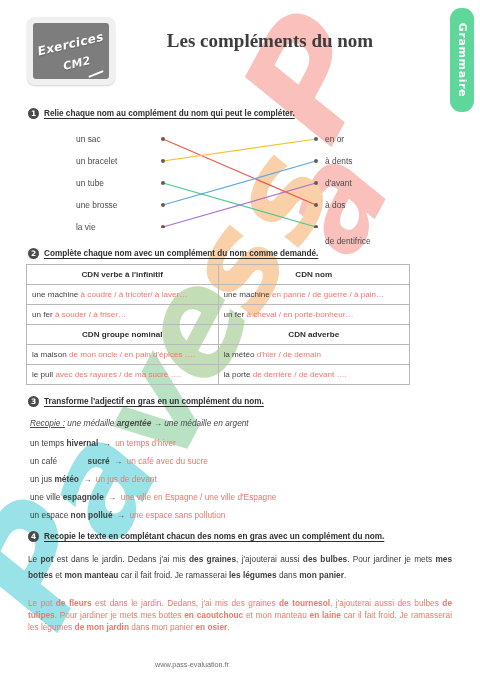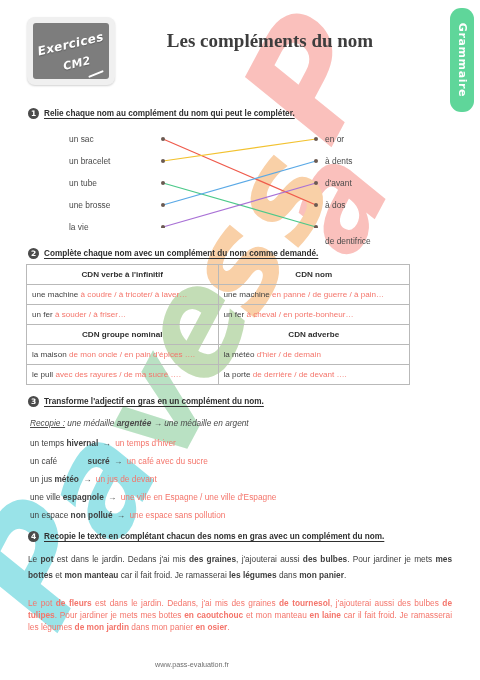--- a/index.html
+++ b/index.html
@@ -161,21 +161,21 @@
     position: absolute;
     left: 0; top: 0;
     width: 480px; height: 100px;
   }
   .m-left, .m-right {
     position: absolute;
     font-size: 8.4px;
     color: #4a4a4a;
     white-space: nowrap;
   }
-  .m-left  { text-align: left;  left: 69px; }
+  .m-left  { text-align: left;  left: 76px; }
   .m-right { text-align: left;  left: 325px; }
 
   
   #ex2-table {
     position: absolute;
     left: 26px; top: 264px;
     width: 384px;
     border-collapse: collapse;
     table-layout: fixed;
     font-size: 8.1px;

